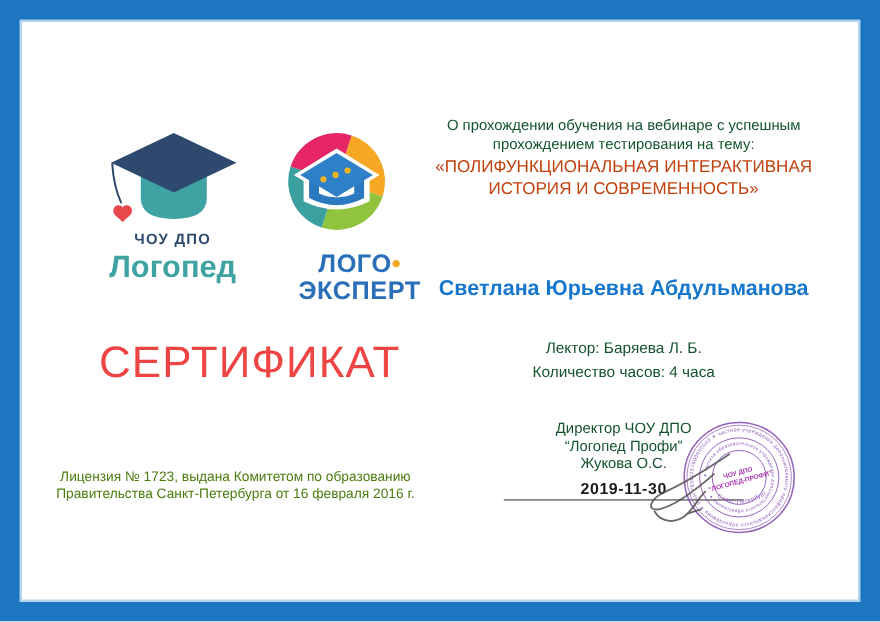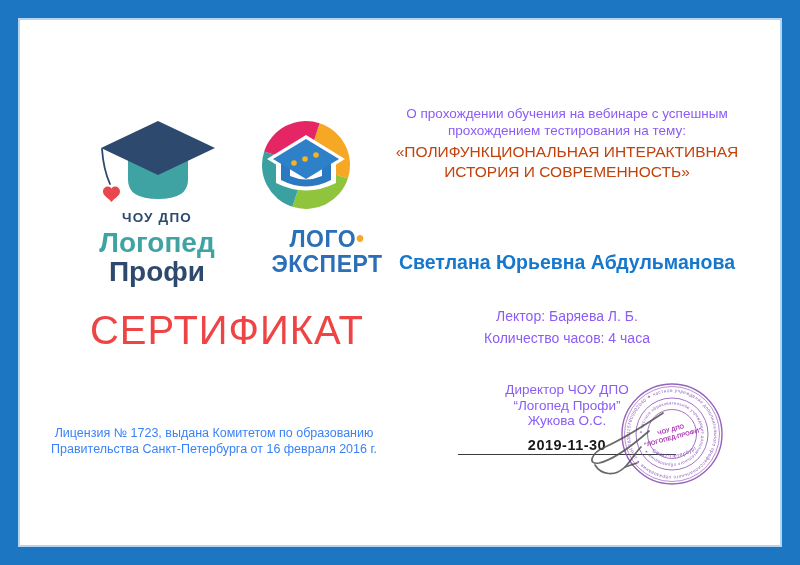--- a/index.html
+++ b/index.html
@@ -19,23 +19,23 @@
   .cap-text{left:56px;top:190px;width:162px;}
   .cap-org{font-size:13.5px;font-weight:bold;color:#2d4a6e;letter-spacing:1.2px;}
   .cap-n1{font-size:28px;font-weight:bold;color:#3fa3a3;line-height:29px;margin-top:3px;text-align:center;}
   .cap-n2{font-size:28px;font-weight:bold;color:#2d4a6e;line-height:29px;}
   .exp-logo{left:241px;top:100px;width:90px;height:90px;}
   .exp-text{left:227px;top:207px;width:160px;}
   .exp-line{font-size:23px;font-weight:bold;color:#2a6fb8;line-height:25px;letter-spacing:0.5px;}
   .exp-dot{color:#f6a723;}
   .title{left:7px;top:288px;width:400px;font-size:40px;color:#ef4444;letter-spacing:1px;line-height:44px;}
   .number{left:7px;top:339px;width:400px;font-size:16.5px;color:#2379c2;}
-  .license{left:14px;top:406px;width:360px;font-size:12.5px;line-height:15.5px;color:#3b82f6;}
+  .license{left:14px;top:406px;width:360px;font-size:12.5px;line-height:15.5px;color:#4d7c0f;}
   
-  .rcol{left:357px;width:380px;color:#8b5cf6;}
+  .rcol{left:357px;width:380px;color:#14532d;}
   .intro{top:86px;font-size:13.5px;line-height:16.5px;}
   .topic{top:122px;font-size:15.5px;line-height:20px;color:#c2410c;}
   .receives{top:207px;font-size:14px;}
   .name{top:231px;font-size:19.5px;font-weight:bold;color:#1677cd;}
   .lecturer{top:288px;font-size:14px;}
   .hours{top:310px;font-size:14px;}
   .director{top:362px;font-size:13.5px;line-height:15.5px;z-index:1;}
   .date{top:417px;font-size:14.5px;font-weight:bold;color:#1a1a1a;letter-spacing:0.5px;z-index:1;}
   .sigline{left:438px;top:434px;width:218px;height:0;border-top:1.5px solid #3a3a3a;z-index:1;}
   .stamp{left:597px;top:359px;width:110px;height:110px;z-index:2;}
@@ -49,21 +49,20 @@
 
     <svg class="abs cap-logo" viewBox="0 0 122 88">
       <path d="M32,37 h60 v25 q0,19 -30,19 q-30,0 -30,-19 Z" fill="#3fa3a3"></path>
       <path d="M62,3 L119,30 L62,57 L5,30 Z" fill="#2d4a6e"></path>
       <path d="M6,31 C7,45 9,55 14,66" fill="none" stroke="#2d4a6e" stroke-width="1.8" stroke-linecap="round"></path>
       <path d="M15.5,84 C12,79.5 7,78 7,73.5 C7,70.5 9.4,68.5 12,68.5 C13.7,68.5 15.5,69.6 15.5,71 C15.5,69.6 17.3,68.5 19,68.5 C21.6,68.5 24,70.5 24,73.5 C24,78 19,79.5 15.5,84 Z" fill="#e8474b"></path>
     </svg>
     <div class="abs cap-text ctr">
       <div class="cap-org">ЧОУ ДПО</div>
       <div class="cap-n1">Логопед</div>
-      <div class="cap-n2">Профи</div>
     </div>
 
     <svg class="abs exp-logo" viewBox="0 0 90 90">
       <g transform="rotate(18 45 45)">
         <path d="M45,45 L45,1 A44,44 0 0 1 89,45 Z" fill="#f6a723"></path>
         <path d="M45,45 L89,45 A44,44 0 0 1 45,89 Z" fill="#90c43c"></path>
         <path d="M45,45 L45,89 A44,44 0 0 1 1,45 Z" fill="#3ba0a0"></path>
         <path d="M45,45 L1,45 A44,44 0 0 1 45,1 Z" fill="#e62565"></path>
       </g>
       <path d="M45,15 L84,39 L45,63 L6,39 Z" fill="#ffffff"></path>

